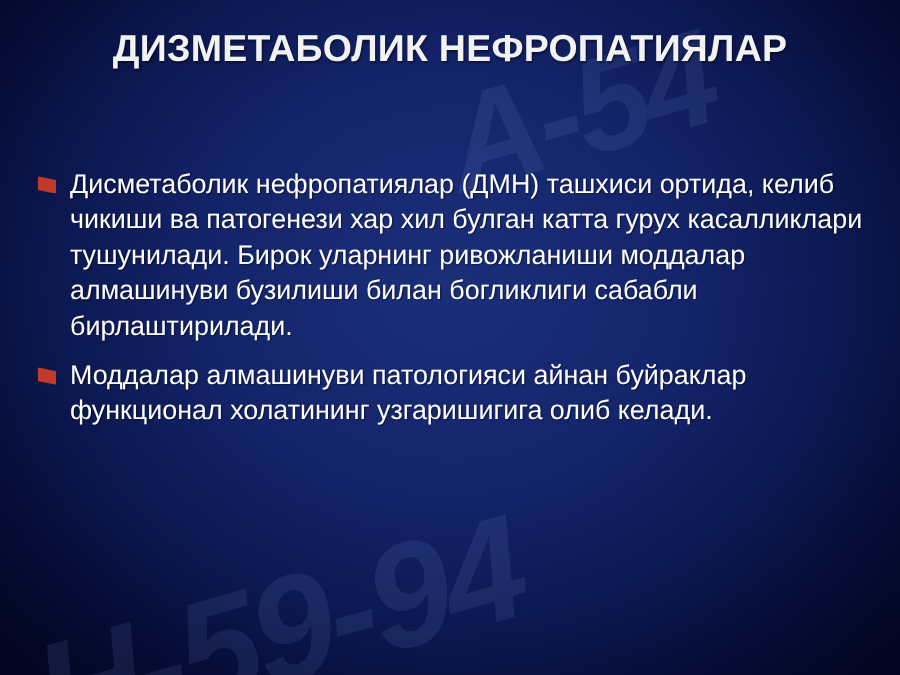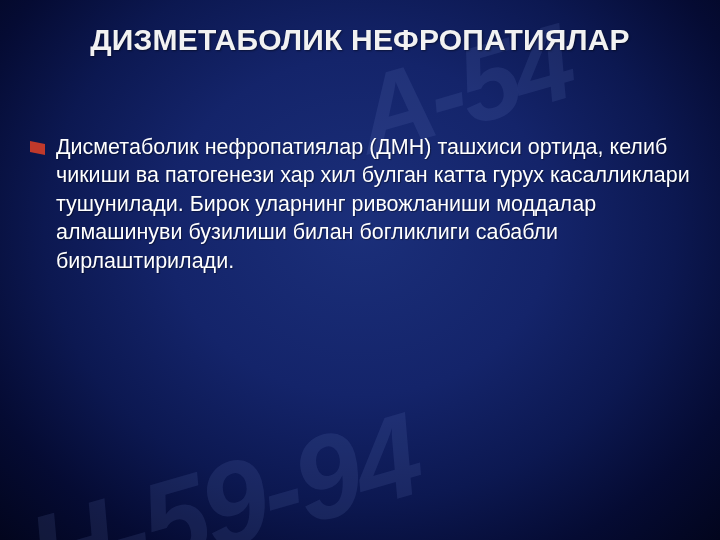--- a/index.html
+++ b/index.html
@@ -108,15 +108,21 @@
 
   <div class="body">
 
     <div class="para">
       <span class="bullet">
           <span class="b-shape"></span>
         </span>
       <span class="ptext">Дисметаболик нефропатиялар (ДМН) ташхиси ортида, келиб чикиши ва патогенези хар хил булган катта гурух касалликлари тушунилади. Бирок уларнинг ривожланиши моддалар алмашинуви бузилиши билан богликлиги сабабли бирлаштирилади.</span>
     </div>
 
+    <div class="para">
+      <span class="bullet">
+          <span class="b-shape"></span>
+        </span>
+      <span class="ptext">Моддалар алмашинуви патологияси айнан буйраклар функционал холатининг узгаришигига олиб келади.</span>
+    </div>
 
   </div>
 </div>
 
 </body></html>

